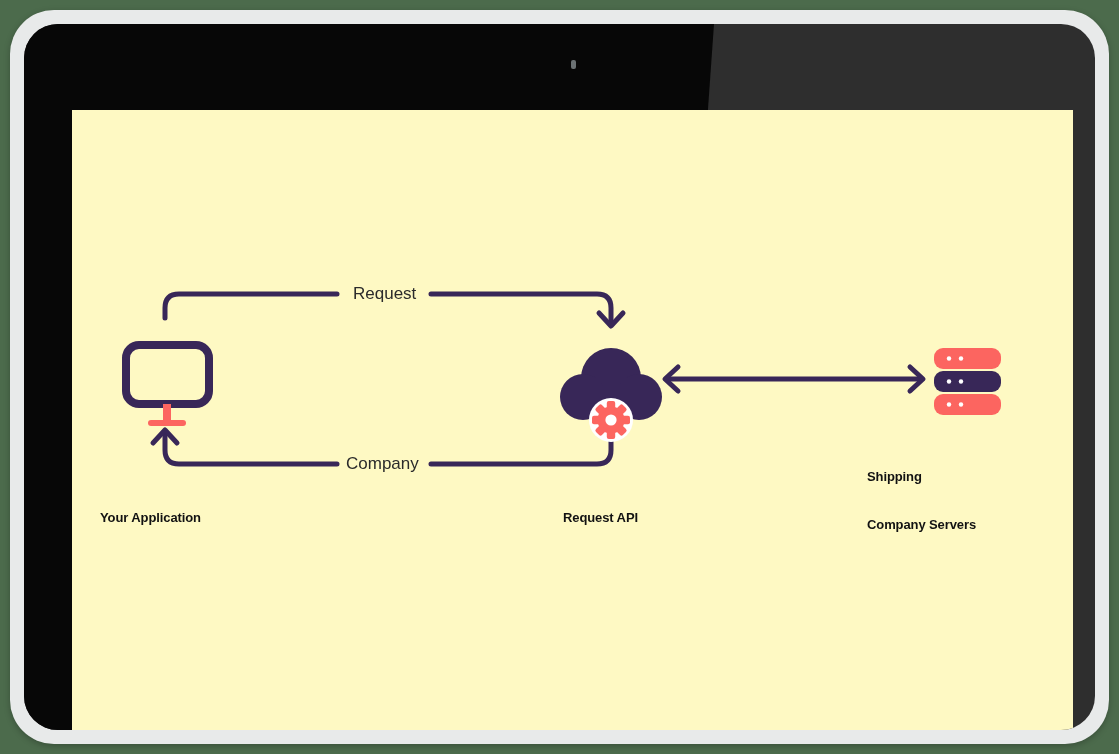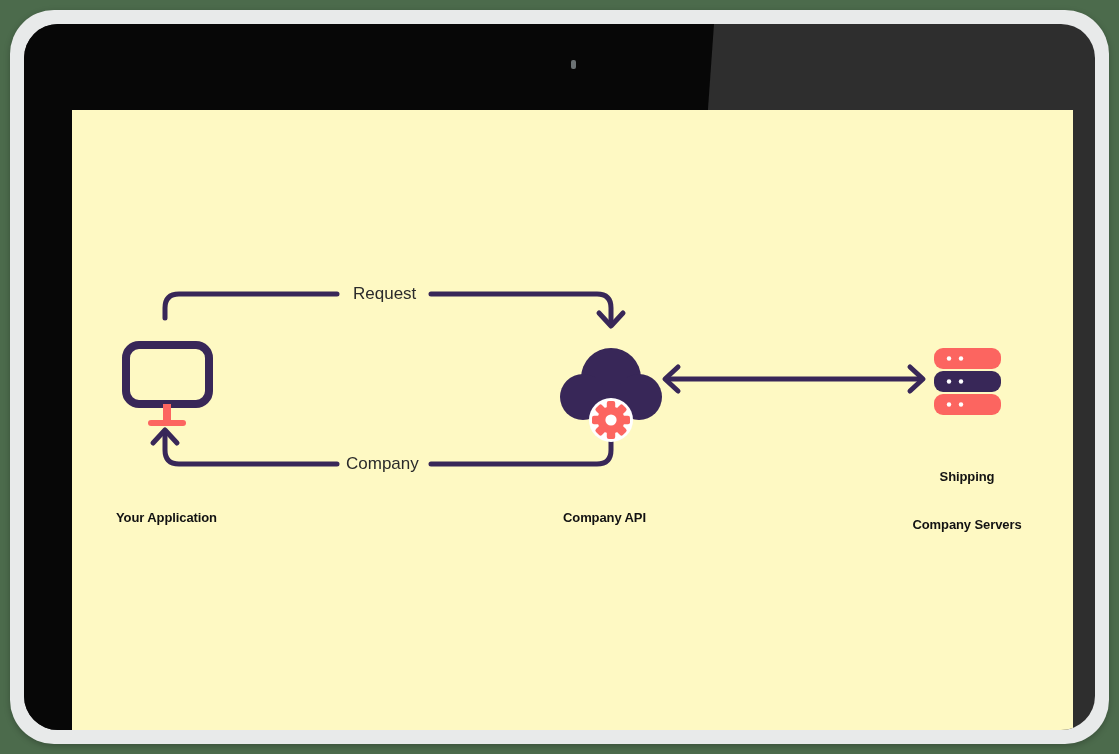--- a/index.html
+++ b/index.html
@@ -41,21 +41,21 @@
   }
 
   
   .canvas{position:absolute;left:0;top:0;width:999px;height:634px;}
 
   .node-label{
     position:absolute;
     font-size:13px;font-weight:bold;color:#121212;
     letter-spacing:-0.1px;white-space:pre;
   }
-  .node-label.center{text-align:center;line-height:16px;}
+  .node-label.center{text-align:left;line-height:16px;}
 
   .flow-label{
     position:absolute;
     font-size:17px;color:#2b2b2b;
     white-space:nowrap;
   }
 
   svg{position:absolute;left:0;top:0;overflow:visible;}
 </style>
 </head>
@@ -146,23 +146,23 @@
                 <circle cx="889" cy="294.5" r="2.2" fill="#ffffff"></circle>
               </g>
             </g>
 
           </svg>
 
           <div class="flow-label" style="left:281px;top:174px;">Request</div>
 
           <div class="flow-label" style="left:274px;top:344px;">Company</div>
 
-          <div class="node-label" style="left:44px;top:400px;">Your Application</div>
+          <div class="node-label" style="left:28px;top:400px;">Your Application</div>
 
-          <div class="node-label" style="left:491px;top:400px;">Company API</div>
+          <div class="node-label" style="left:491px;top:400px;">Request API</div>
 
           <div class="node-label center" style="left:795px;top:327px;width:200px;">
             <div>Shipping</div>
             <div>Company Servers</div>
           </div>
 
         </div>
       </div>
     </div>
   </div>

